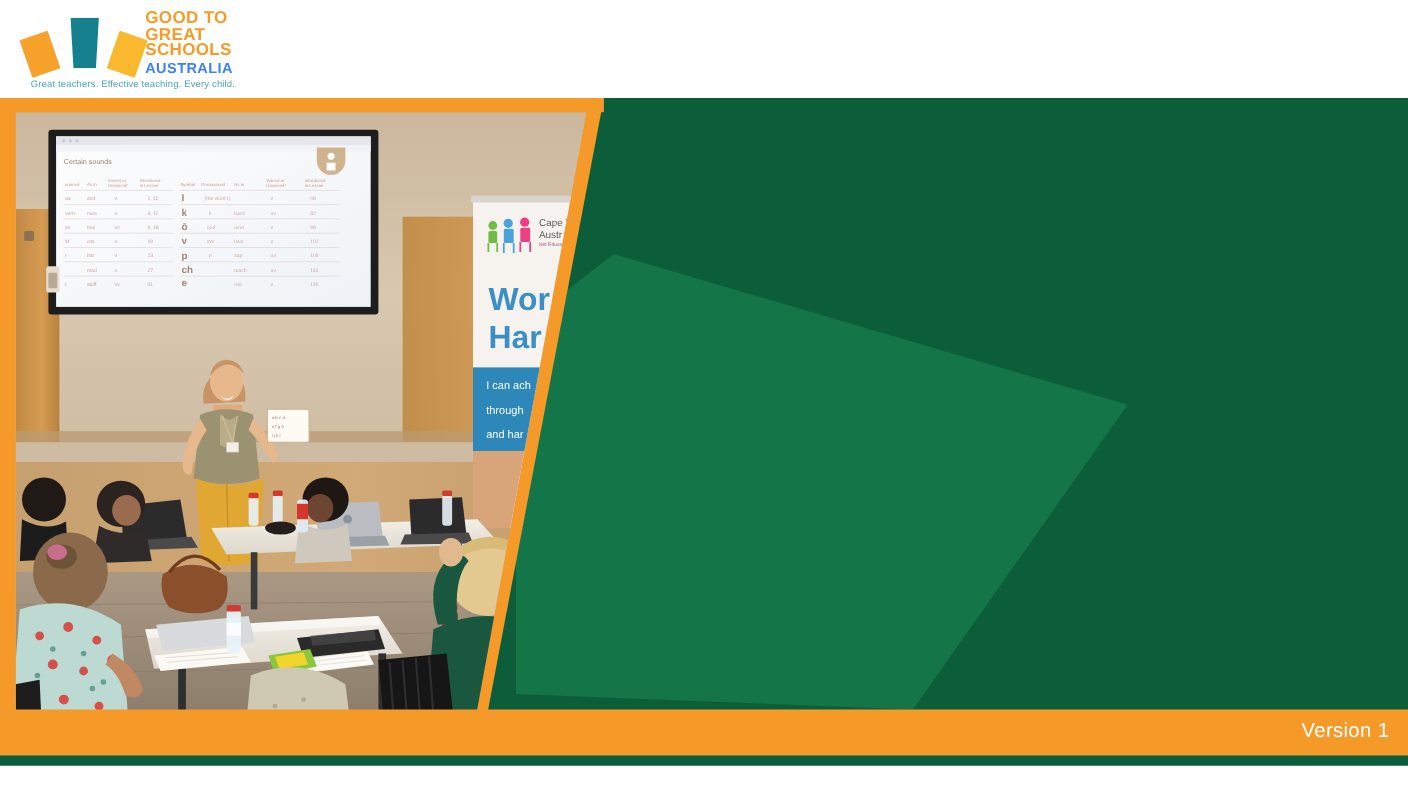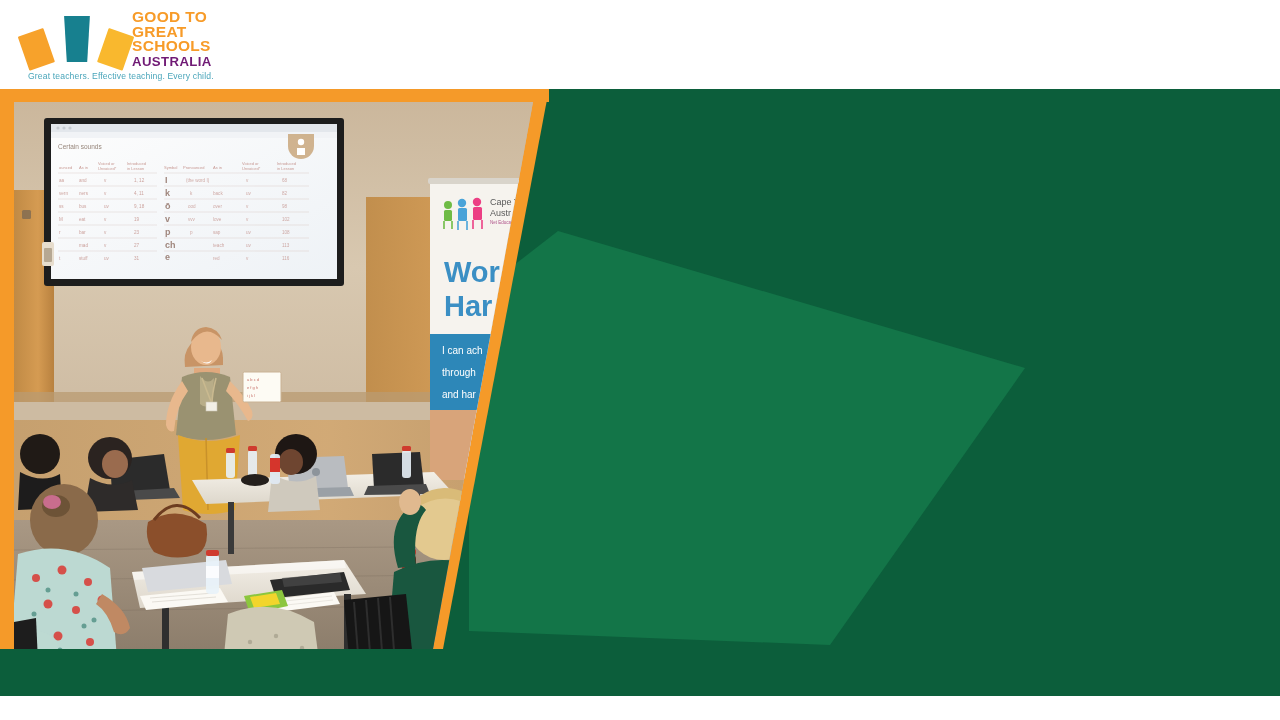--- a/index.html
+++ b/index.html
@@ -85,21 +85,21 @@
   }
   .logo-line {
     color: #F79B28;
     font-weight: bold;
     font-size: 15.5px;
     letter-spacing: 0.3px;
     line-height: 14.6px;
     white-space: nowrap;
   }
   .logo-line.australia {
-    color: #701a75;
+    color: #3b82f6;
     font-size: 13.2px;
     letter-spacing: 0.4px;
     margin-top: 1px;
   }
   .logo-tag {
     position: absolute;
     left: 0;
     top: 63px;
     width: 205px;
     color: #49A5BA;
@@ -595,16 +595,19 @@
           <line x1="352" y1="498" x2="360" y2="604"></line>
           <line x1="364" y1="496" x2="372" y2="602"></line>
           <line x1="376" y1="495" x2="384" y2="602"></line>
         </g>
 
         <path d="M180 560 q36 20 16 54" stroke="#3a3a3a" stroke-width="3" fill="none" opacity="0.75"></path>
       </svg>
     </div>
   </div>
 
+  <div id="footer-bar">
+    <div id="version-label">Version 1</div>
+  </div>
 
   <div id="bottom-green"></div>
 
 </div>
 
 </body></html>

